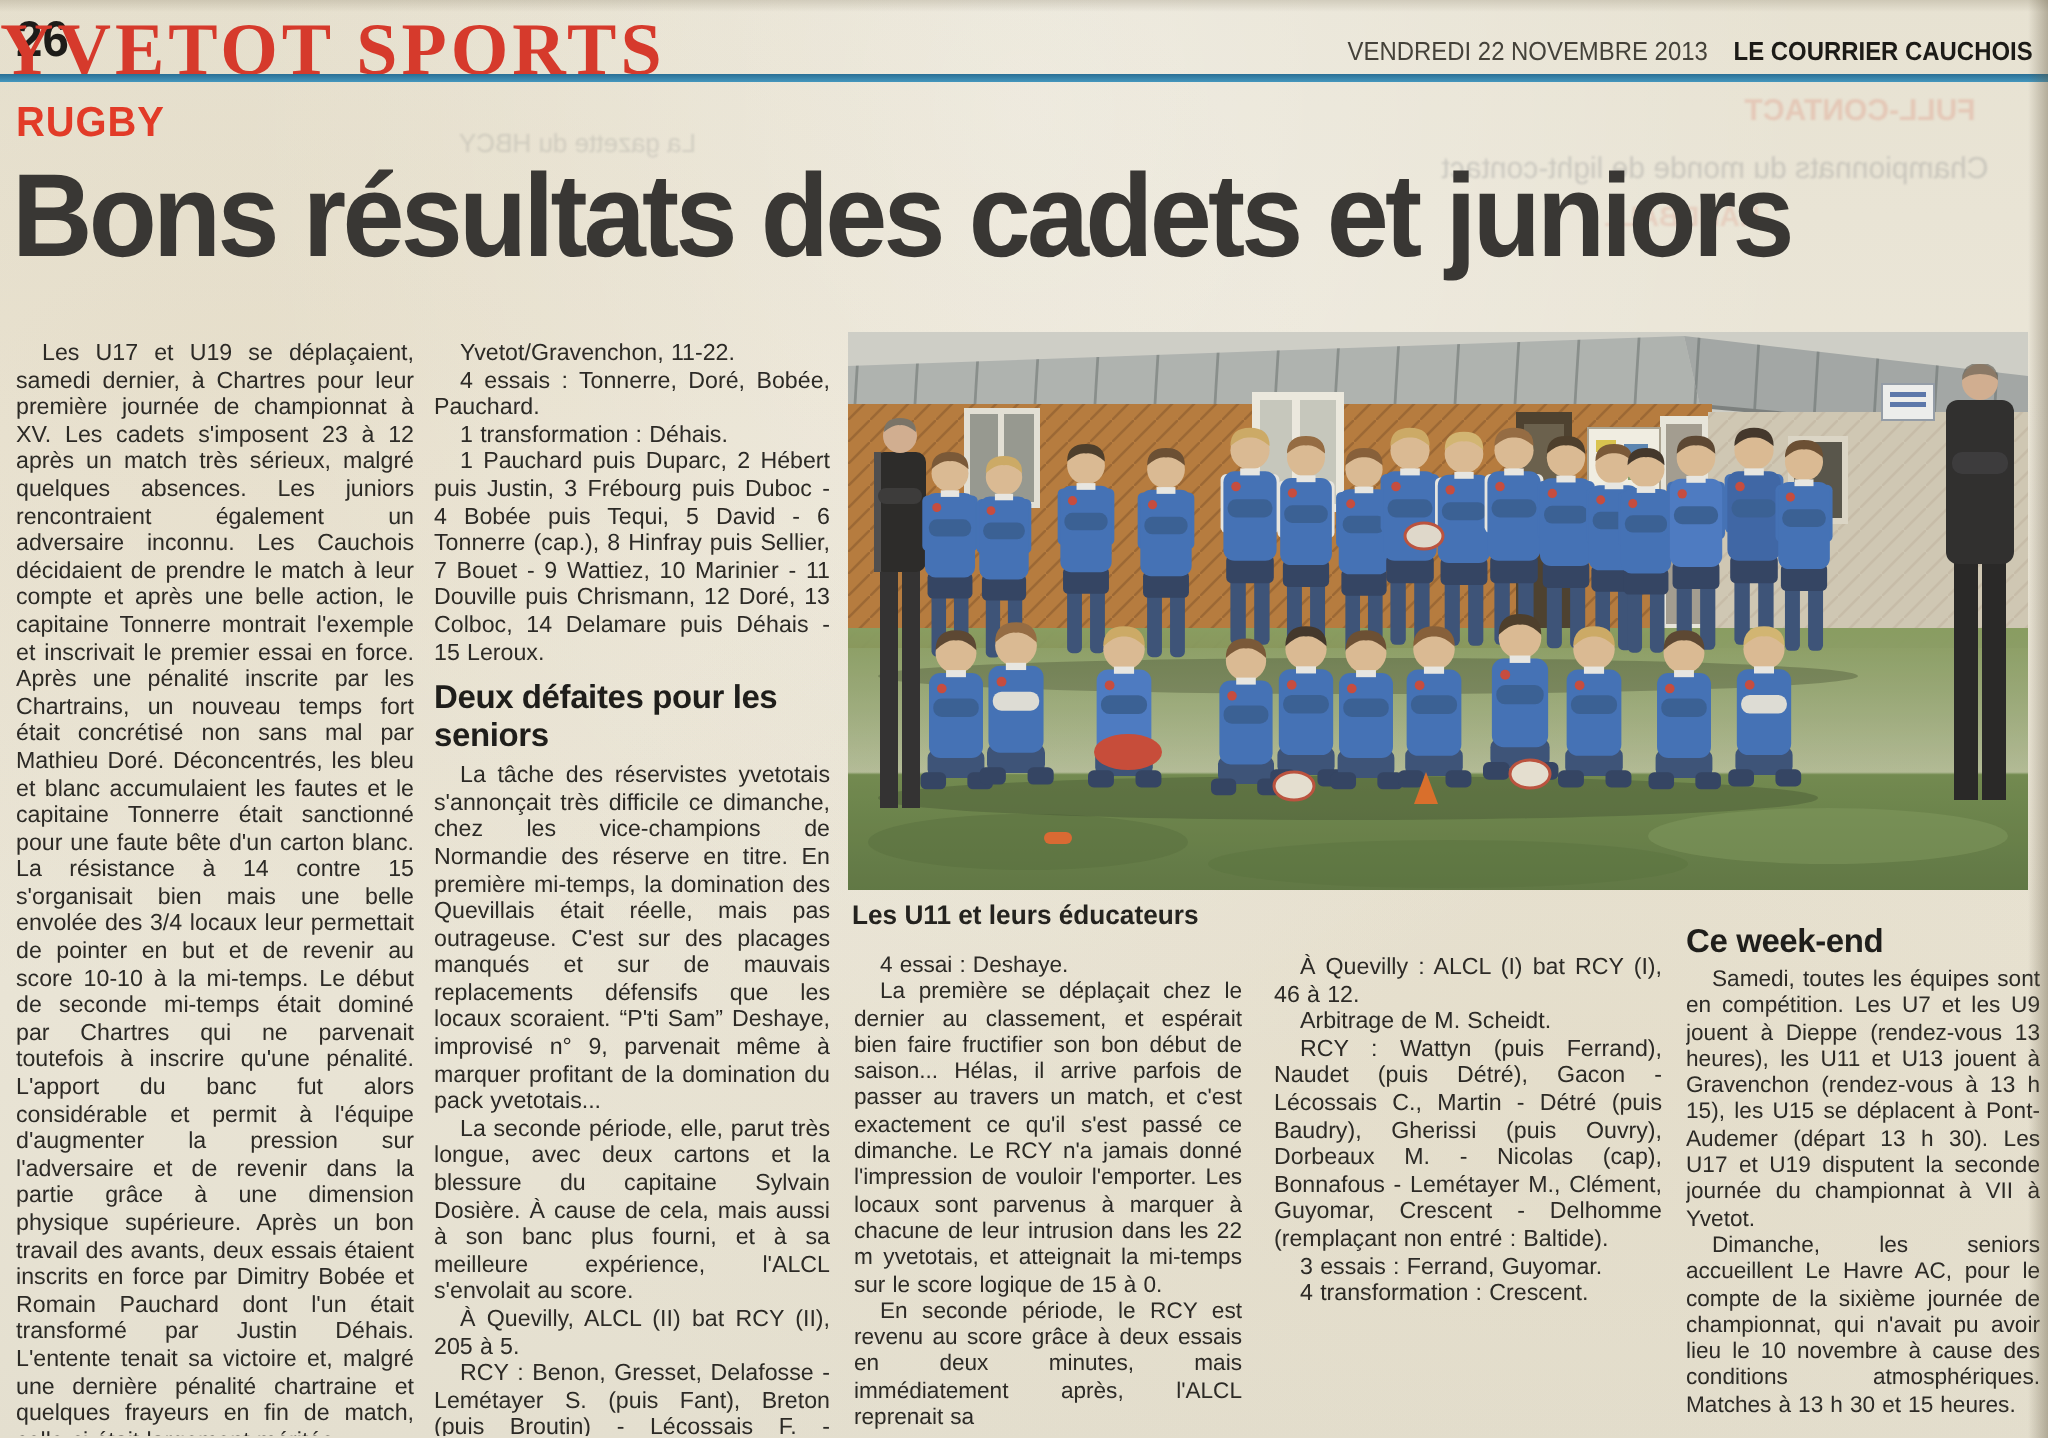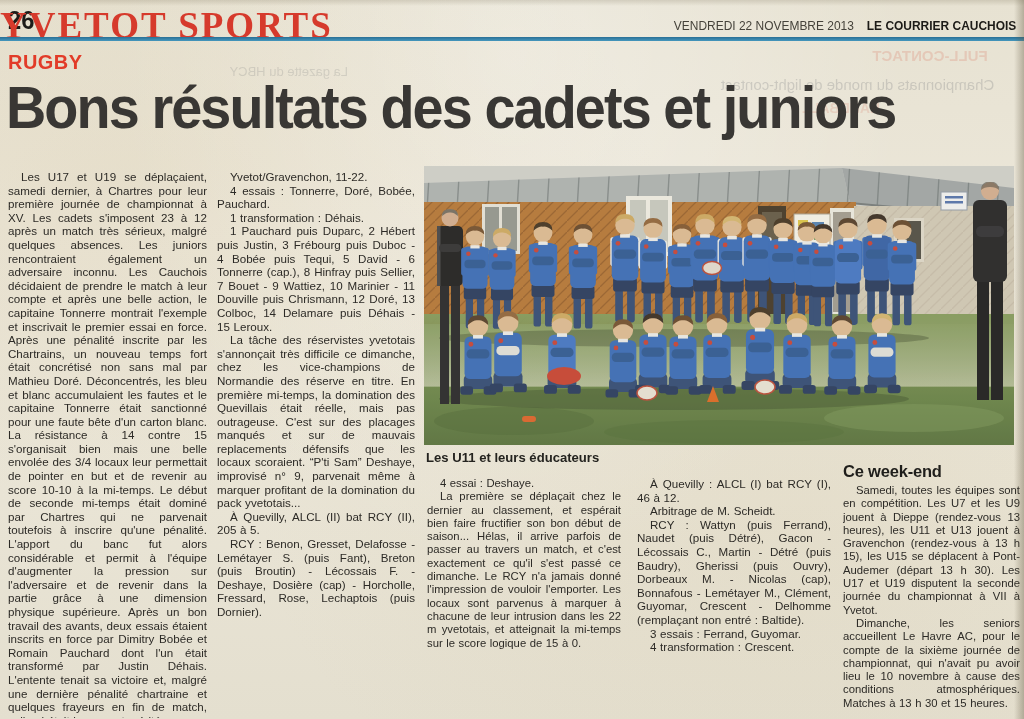--- a/index.html
+++ b/index.html
@@ -263,27 +263,30 @@
 
   <div id="cols">
       <div class="col col-1">
         <p class="body-p">Les U17 et U19 se déplaçaient, samedi dernier, à Chartres pour leur première journée de championnat à XV. Les cadets s'imposent 23 à 12 après un match très sérieux, malgré quelques absences. Les juniors rencontraient également un adversaire inconnu. Les Cauchois décidaient de prendre le match à leur compte et après une belle action, le capitaine Tonnerre montrait l'exemple et inscrivait le premier essai en force. Après une pénalité inscrite par les Chartrains, un nouveau temps fort était concrétisé non sans mal par Mathieu Doré. Déconcentrés, les bleu et blanc accumulaient les fautes et le capitaine Tonnerre était sanctionné pour une faute bête d'un carton blanc. La résistance à 14 contre 15 s'organisait bien mais une belle envolée des 3/4 locaux leur permettait de pointer en but et de revenir au score 10-10 à la mi-temps. Le début de seconde mi-temps était dominé par Chartres qui ne parvenait toutefois à inscrire qu'une pénalité. L'apport du banc fut alors considérable et permit à l'équipe d'augmenter la pression sur l'adversaire et de revenir dans la partie grâce à une dimension physique supérieure. Après un bon travail des avants, deux essais étaient inscrits en force par Dimitry Bobée et Romain Pauchard dont l'un était transformé par Justin Déhais. L'entente tenait sa victoire et, malgré une dernière pénalité chartraine et quelques frayeurs en fin de match, celle-ci était largement méritée.</p>
       </div>
       <div class="col col-2">
         <p class="body-p">Yvetot/Gravenchon, 11-22.</p>
         <p class="body-p">4 essais : Tonnerre, Doré, Bobée, Pauchard.</p>
         <p class="body-p">1 transformation : Déhais.</p>
         <p class="body-p">1 Pauchard puis Duparc, 2 Hébert puis Justin, 3 Frébourg puis Duboc - 4 Bobée puis Tequi, 5 David - 6 Tonnerre (cap.), 8 Hinfray puis Sellier, 7 Bouet - 9 Wattiez, 10 Marinier - 11 Douville puis Chrismann, 12 Doré, 13 Colboc, 14 Delamare puis Déhais - 15 Leroux.</p>
+        <h3 class="subhead">Deux défaites pour les seniors</h3>
         <p class="body-p">La tâche des réservistes yvetotais s'annonçait très difficile ce dimanche, chez les vice-champions de Normandie des réserve en titre. En première mi-temps, la domination des Quevillais était réelle, mais pas outrageuse. C'est sur des placages manqués et sur de mauvais replacements défensifs que les locaux scoraient. “P'ti Sam” Deshaye, improvisé n° 9, parvenait même à marquer profitant de la domination du pack yvetotais...</p>
+        <p class="body-p">La seconde période, elle, parut très longue, avec deux cartons et la blessure du capitaine Sylvain Dosière. À cause de cela, mais aussi à son banc plus fourni, et à sa meilleure expérience, l'ALCL s'envolait au score.</p>
         <p class="body-p">À Quevilly, ALCL (II) bat RCY (II), 205 à 5.</p>
         <p class="body-p">RCY : Benon, Gresset, Delafosse - Lemétayer S. (puis Fant), Breton (puis Broutin) - Lécossais F. - Deshaye, Dosière (cap) - Horcholle, Fressard, Rose, Lechaptois (puis Dornier).</p>
       </div>
       <div class="col col-3">
         <p class="body-p">4 essai : Deshaye.</p>
         <p class="body-p">La première se déplaçait chez le dernier au classement, et espérait bien faire fructifier son bon début de saison... Hélas, il arrive parfois de passer au travers un match, et c'est exactement ce qu'il s'est passé ce dimanche. Le RCY n'a jamais donné l'impression de vouloir l'emporter. Les locaux sont parvenus à marquer à chacune de leur intrusion dans les 22 m yvetotais, et atteignait la mi-temps sur le score logique de 15 à 0.</p>
+        <p class="body-p">En seconde période, le RCY est revenu au score grâce à deux essais en deux minutes, mais immédiatement après, l'ALCL reprenait sa</p>
       </div>
       <div class="col col-4">
         <p class="body-p">À Quevilly : ALCL (I) bat RCY (I), 46 à 12.</p>
         <p class="body-p">Arbitrage de M. Scheidt.</p>
         <p class="body-p">RCY : Wattyn (puis Ferrand), Naudet (puis Détré), Gacon - Lécossais C., Martin - Détré (puis Baudry), Gherissi (puis Ouvry), Dorbeaux M. - Nicolas (cap), Bonnafous - Lemétayer M., Clément, Guyomar, Crescent - Delhomme (remplaçant non entré : Baltide).</p>
         <p class="body-p">3 essais : Ferrand, Guyomar.</p>
         <p class="body-p">4 transformation : Crescent.</p>
       </div>
       <div class="col col-5">
         <h3 class="subhead">Ce week-end</h3>

